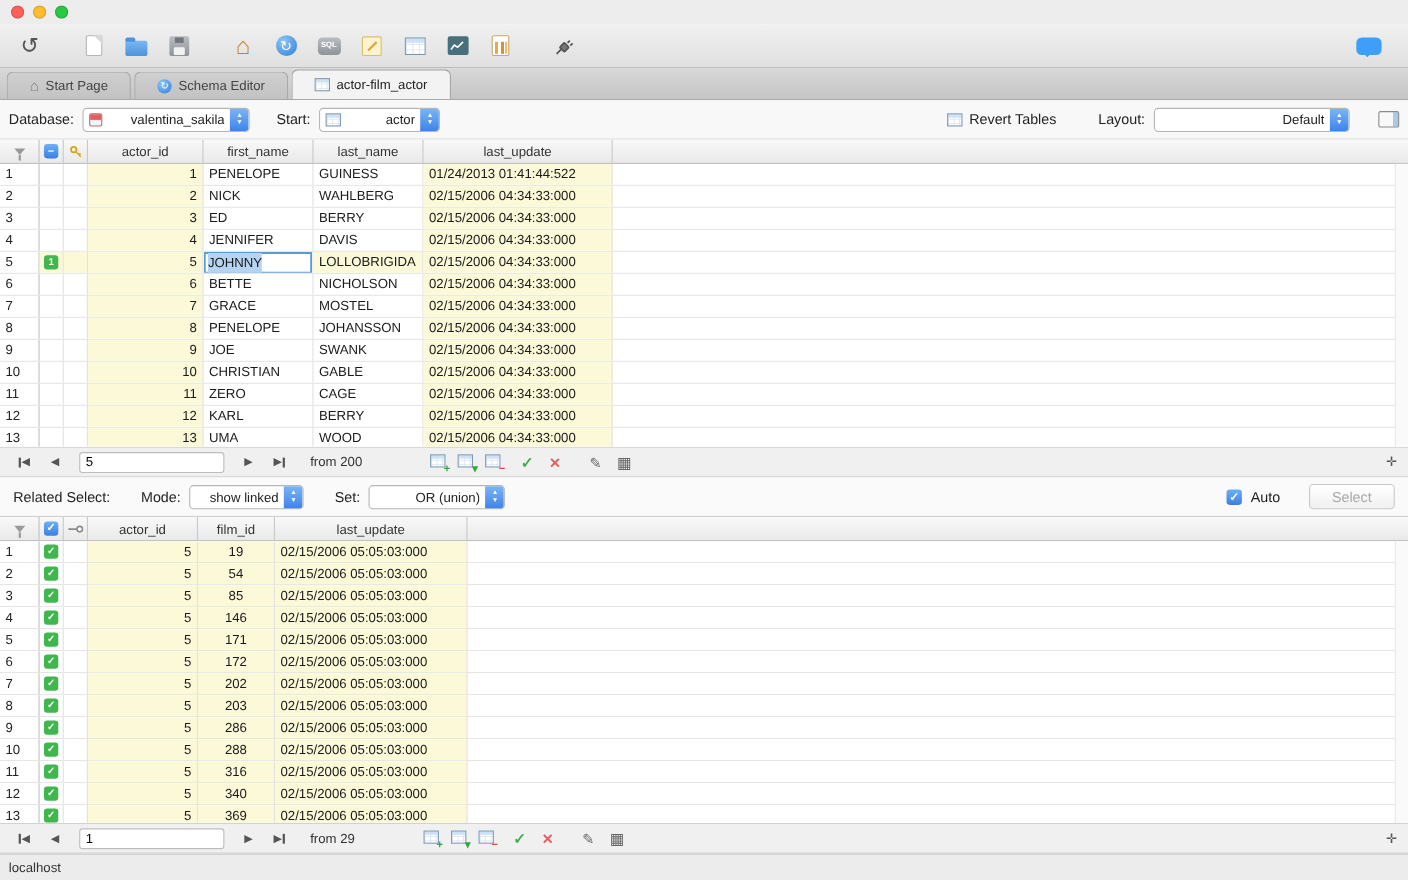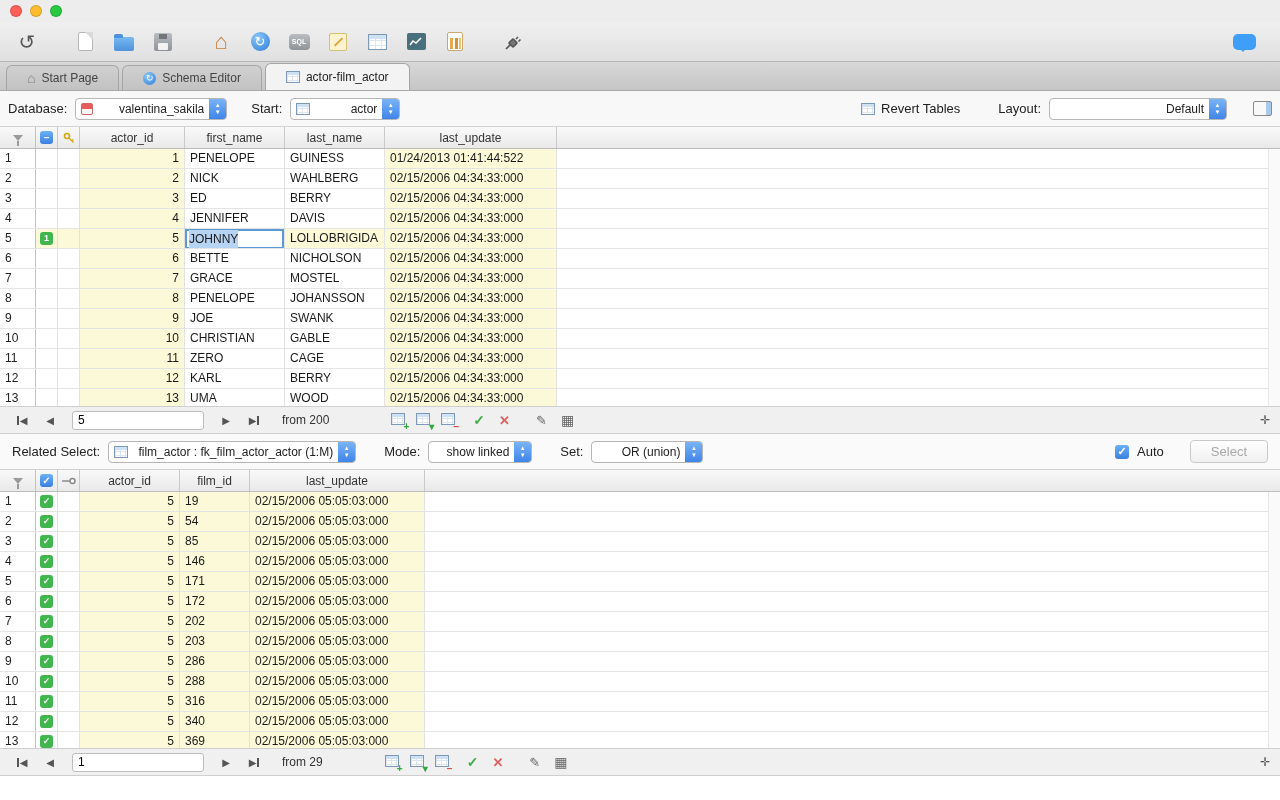--- a/index.html
+++ b/index.html
@@ -65,21 +65,21 @@
   .grow .cell { border-right:1px solid #e2e2e2; padding:0 5px; line-height:19px; white-space:nowrap; overflow:hidden; }
   .grow .fill, .ghead-fillfix { flex:1; border-right:none; }
   .c-rn{width:36px;flex:0 0 36px;border-right:1px solid #c2c2c2 !important;color:#222}
   .c-chk{width:22px;flex:0 0 22px;display:flex;align-items:center;justify-content:center;padding:0 !important}
   .c-key{width:22px;flex:0 0 22px}
   .c-id{width:105px;flex:0 0 105px;text-align:right}
   .c-fn{width:100px;flex:0 0 100px}
   .c-ln{width:100px;flex:0 0 100px}
   .c-lu{width:172px;flex:0 0 172px}
   .c2-id{width:100px;flex:0 0 100px;text-align:right}
-  .c2-fid{width:70px;flex:0 0 70px;text-align:left}
+  .c2-fid{width:70px;flex:0 0 70px;text-align:center}
   .c2-lu{width:175px;flex:0 0 175px}
   .fill{flex:1}
   .yel{background:#fcf9d8}
   .hchk{width:13px;height:13px;border-radius:3px;background:linear-gradient(#6db1f5,#3a7fe0);color:#fff;font-size:10px;line-height:13px;text-align:center;font-weight:bold}
   .rowok{width:13px;height:13px;border-radius:3px;background:#41b64e;color:#fff;font-size:9px;line-height:13px;text-align:center;font-weight:bold;display:inline-block}
   .row-badge{min-width:13px;height:13px;border-radius:3px;background:#41b64e;color:#fff;font-size:9px;line-height:13px;text-align:center;font-weight:bold;display:inline-block;padding:0 1px}
   .row-badge:empty{display:none}
   .funnel{width:0;height:0;border-left:5px solid transparent;border-right:5px solid transparent;border-top:6px solid #9a9a9a;position:relative;display:inline-block}
   .funnel::after{content:"";position:absolute;top:0;left:-1px;width:2px;height:5px;background:#9a9a9a}
   .grow.selected .c-chk,.grow.selected .c-key,.grow.selected .c-id,.grow.selected .c-ln,.grow.selected .c-lu{background:#fcf9d8}
@@ -454,40 +454,32 @@
     </div>
     <span class="icon-check">✓</span>
     <span class="icon-cross">✕</span>
     <span class="icon-pencil">✎</span>
     <span class="icon-form">▦</span>
     <span class="splitterico">✛</span>
   </div>
 
   <div class="relbar">
     <span>Related Select:</span>
-    <div class="select" style="width:248px">
-      <span class="mtable"></span>
-      <span class="sel-text">film_actor : fk_film_actor_actor (1:M)</span>
-      <span class="stepper">
-          <span>▲</span>
-          <span>▼</span>
-        </span>
-    </div>
     <span style="width:12px"></span>
     <span>Mode:</span>
     <div class="select" style="width:104px">
       <span class="sel-text">show linked</span>
       <span class="stepper">
           <span>▲</span>
           <span>▼</span>
         </span>
     </div>
     <span style="width:12px"></span>
     <span>Set:</span>
-    <div class="select" style="width:112px">
+    <div class="select" style="width:124px">
       <span class="sel-text">OR (union)</span>
       <span class="stepper">
           <span>▲</span>
           <span>▼</span>
         </span>
     </div>
     <span class="spacer"></span>
     <span class="cb">✓</span>
     <span>Auto</span>
     <span style="width:10px"></span>
@@ -696,14 +688,17 @@
       <span class="tbl-btn"><span class="mtable"></span><span class="badge g">▾</span></span>
       <span class="tbl-btn"><span class="mtable"></span><span class="badge r">−</span></span>
     </div>
     <span class="icon-check">✓</span>
     <span class="icon-cross">✕</span>
     <span class="icon-pencil">✎</span>
     <span class="icon-form">▦</span>
     <span class="splitterico">✛</span>
   </div>
 
+  <div class="statusbar">
+    <span>localhost</span>
+  </div>
 
 </div>
 
 </body></html>

